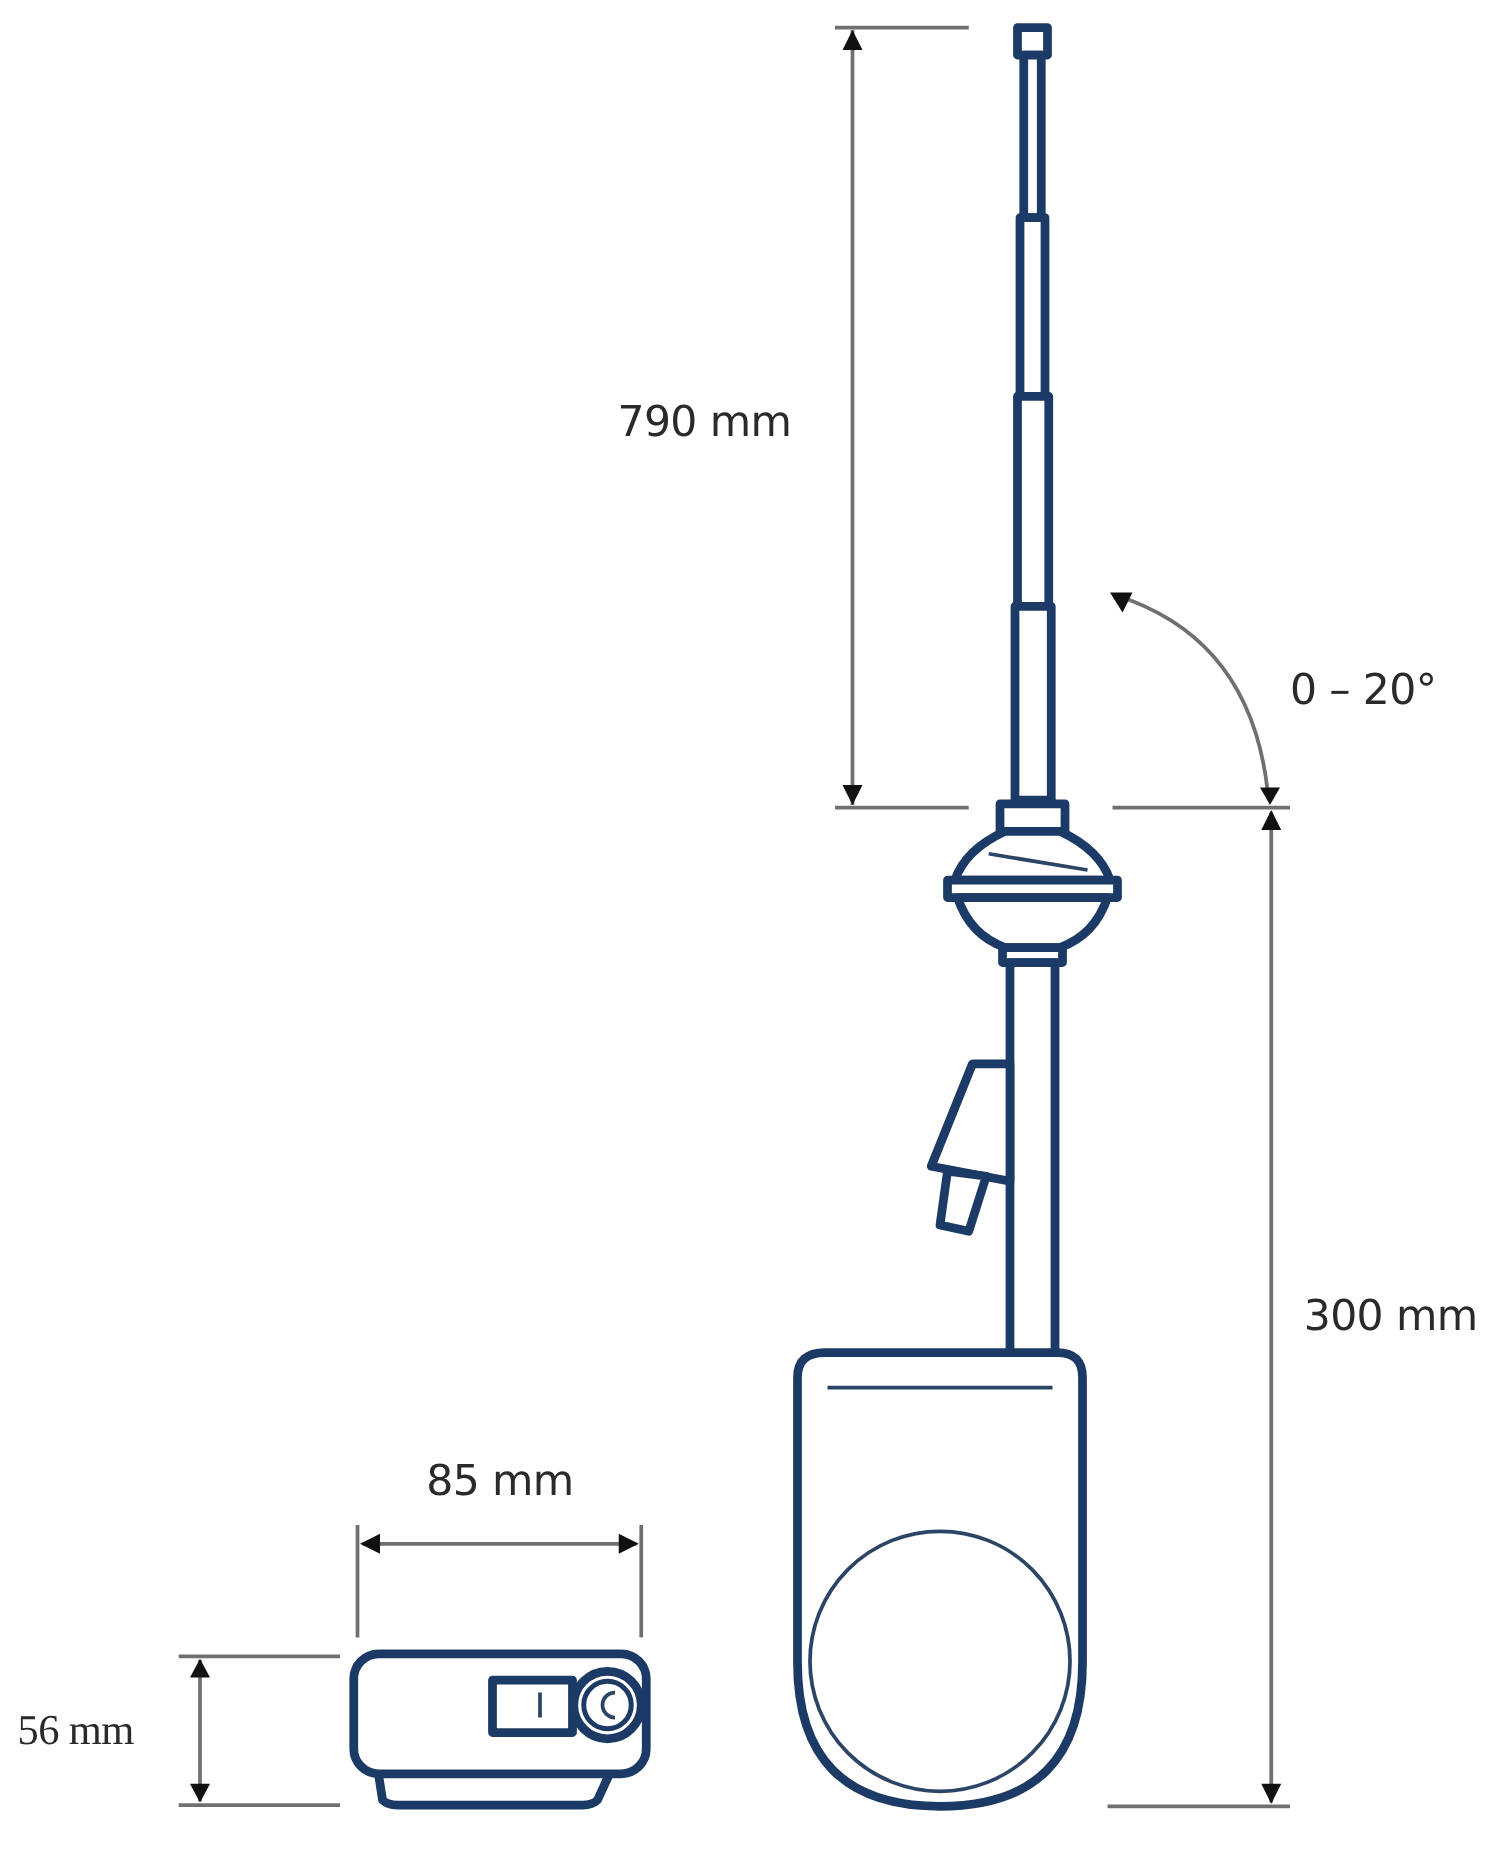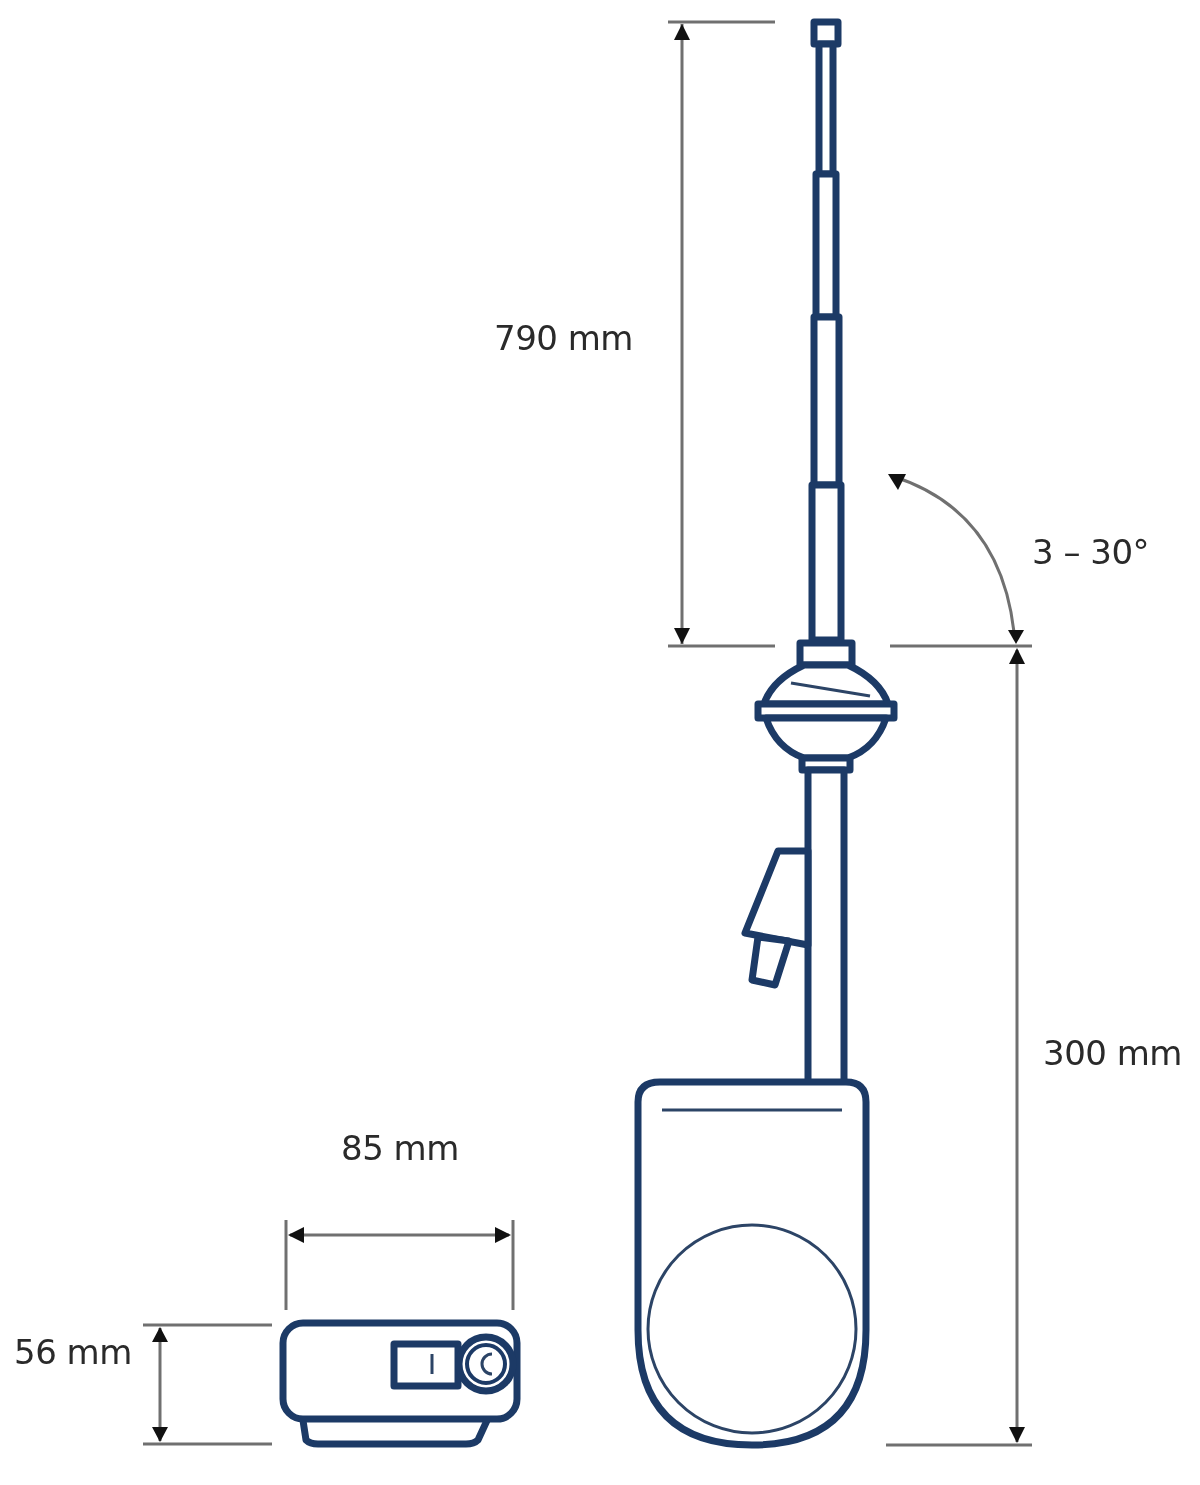--- a/index.html
+++ b/index.html
@@ -123,16 +123,16 @@
     <rect class="obj" x="394" y="1344" width="64" height="42" stroke-width="6"></rect>
     <line class="obj-line" x1="432" y1="1354" x2="432" y2="1374" stroke-width="3"></line>
 
     <circle class="obj" cx="486" cy="1364" r="27" stroke-width="7"></circle>
     <circle class="obj-thin" cx="486" cy="1364" r="19" stroke-width="3"></circle>
     <path class="obj-line" d="M 492 1354 A 10 10 0 1 0 492 1374" stroke-width="3"></path>
   </g>
 </svg>
 
 <div class="label" style="left:494px; top:318px;">790 mm</div>
-<div class="label" style="left:1032px; top:532px;">3 – 30°</div>
+<div class="label" style="left:1032px; top:532px;">0 – 20°</div>
 <div class="label" style="left:1043px; top:1033px;">300 mm</div>
-<div class="label" style="left:341px; top:1128px;text-align:center;">85 mm</div>
-<div class="label" style="left:14px; top:1332px;">56 mm</div>
+<div class="label" style="left:341px; top:1165px;text-align:center;">85 mm</div>
+<div class="label" style="left:14px; top:1366px;font-family:Liberation Serif, serif;">56 mm</div>
 
 </body></html>

